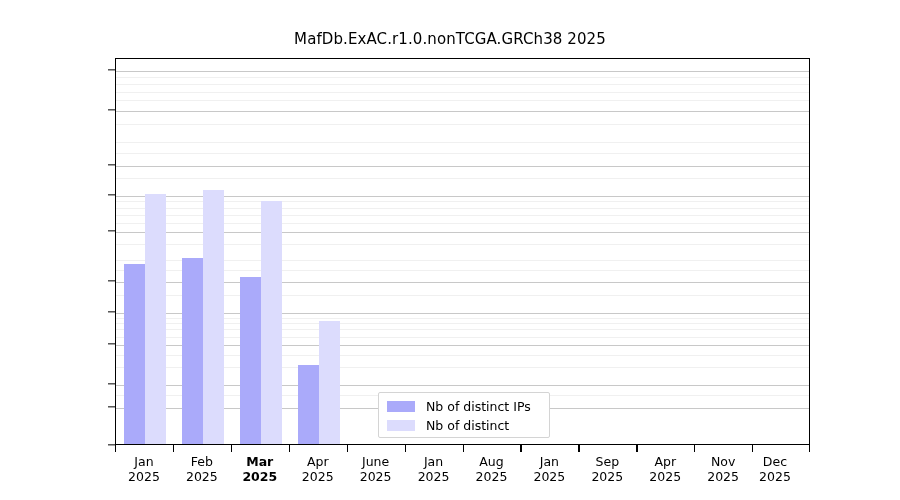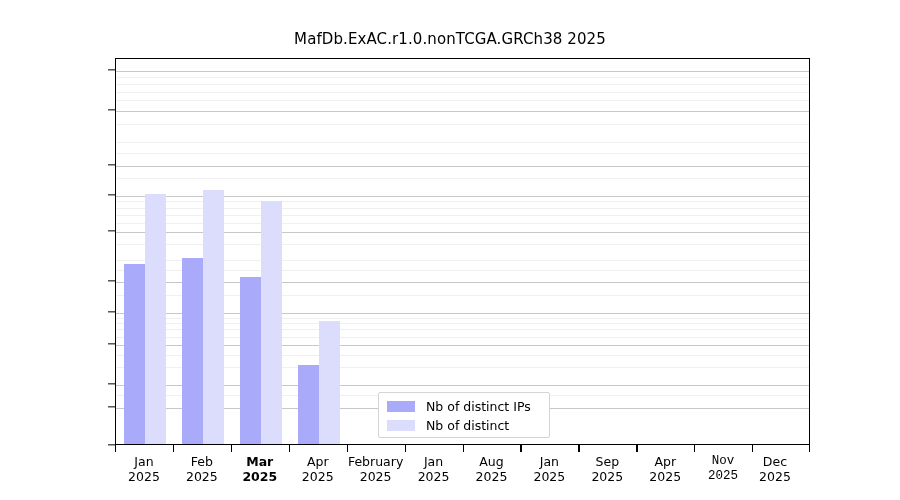--- a/index.html
+++ b/index.html
@@ -215,21 +215,21 @@
       </div>
       <div class="xtick-label" style="left: 115.833px; width: 57.9167px; font-weight: bold;">
         <div>Mar</div>
         <div>2025</div>
       </div>
       <div class="xtick-label" style="left: 173.75px; width: 57.9167px;">
         <div>Apr</div>
         <div>2025</div>
       </div>
       <div class="xtick-label" style="left: 231.667px; width: 57.9167px;">
-        <div>February</div>
+        <div>June</div>
         <div>2025</div>
       </div>
       <div class="xtick-label" style="left: 289.583px; width: 57.9167px;">
         <div>Jan</div>
         <div>2025</div>
       </div>
       <div class="xtick-label" style="left: 347.5px; width: 57.9167px;">
         <div>Aug</div>
         <div>2025</div>
       </div>
@@ -238,21 +238,21 @@
         <div>2025</div>
       </div>
       <div class="xtick-label" style="left: 463.333px; width: 57.9167px;">
         <div>Sep</div>
         <div>2025</div>
       </div>
       <div class="xtick-label" style="left: 521.25px; width: 57.9167px;">
         <div>Apr</div>
         <div>2025</div>
       </div>
-      <div class="xtick-label" style="left: 579.167px; width: 57.9167px; font-family: Liberation Mono, monospace;">
+      <div class="xtick-label" style="left: 579.167px; width: 57.9167px;">
         <div>Nov</div>
         <div>2025</div>
       </div>
       <div class="xtick-label" style="left: 631px; width: 57.9167px;">
         <div>Dec</div>
         <div>2025</div>
       </div>
     </div>
 
   <div id="legend">

